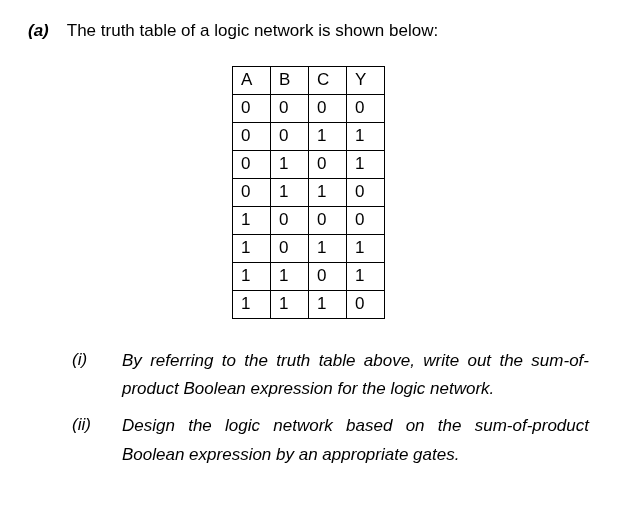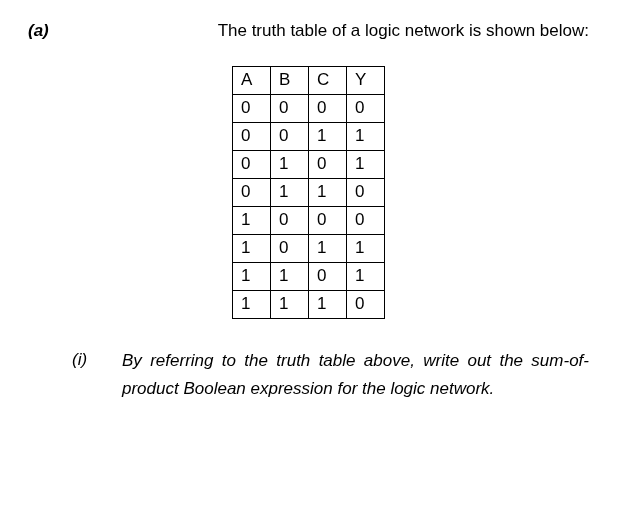--- a/index.html
+++ b/index.html
@@ -23,21 +23,20 @@
       gap: 18px;
       margin-bottom: 22px;
     }
     .part-label {
       font-style: italic;
       font-weight: bold;
       flex: 0 0 auto;
     }
     .intro-text {
       flex: 1;
-      text-align: right;
     }
     .table-wrap {
       display: flex;
       justify-content: center;
       margin-bottom: 28px;
     }
     table {
       border-collapse: collapse;
     }
     th, td {
@@ -141,13 +140,17 @@
         </tr>
       </tbody>
   </table>
 </div>
 
 <div class="questions" id="questions">
     <div class="q-row">
       <span class="q-label">(i)</span>
       <span class="q-text">By referring to the truth table above, write out the sum-of-product Boolean expression for the logic network.</span>
     </div>
+    <div class="q-row">
+      <span class="q-label">(ii)</span>
+      <span class="q-text">Design the logic network based on the sum-of-product Boolean expression by an appropriate gates.</span>
+    </div>
   </div>
 
 </body></html>

